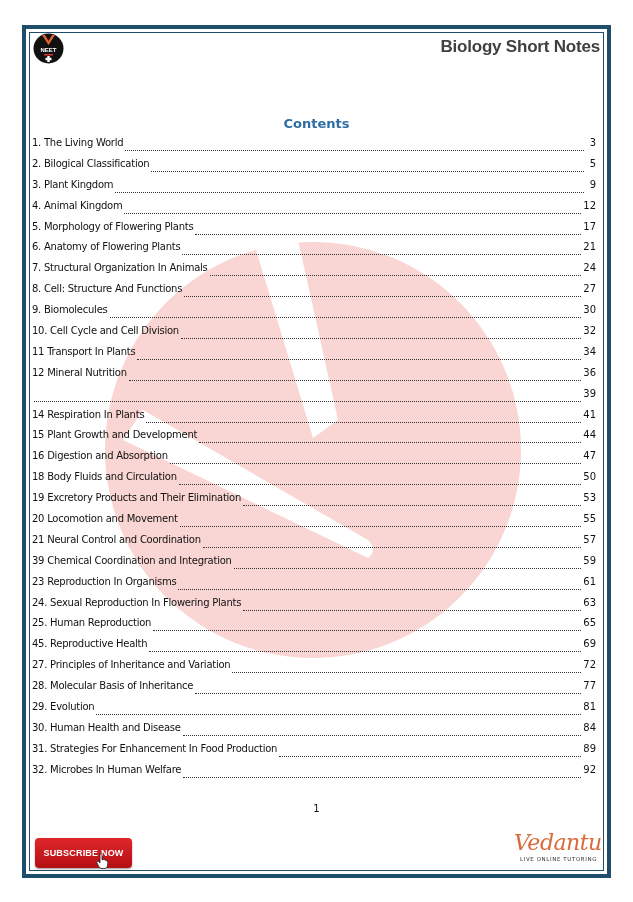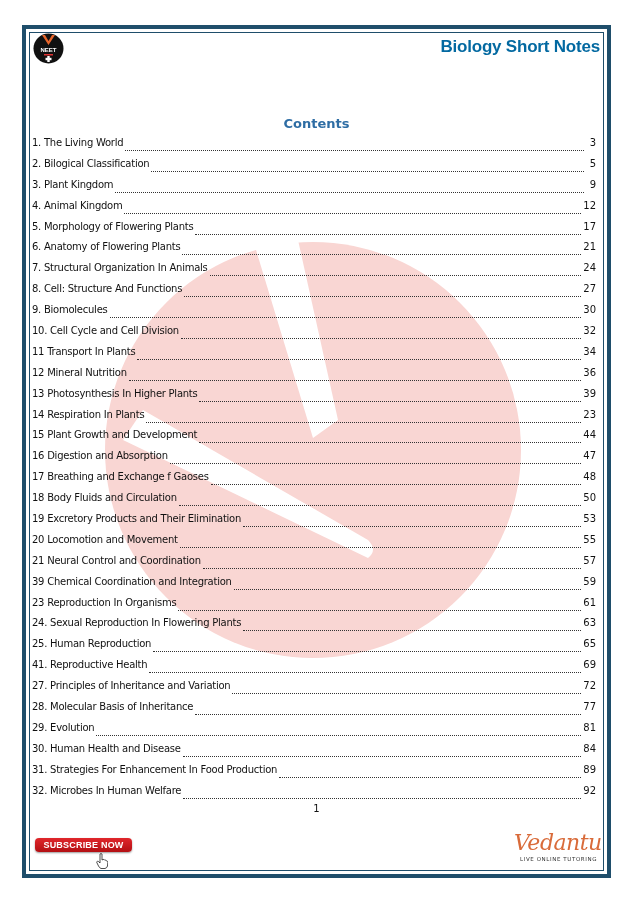--- a/index.html
+++ b/index.html
@@ -14,21 +14,21 @@
   }
   .watermark {
     position: absolute; left: 103px; top: 240px; width: 420px; height: 420px;
     pointer-events: none;
   }
   .neet-logo {
     position: absolute; left: 33px; top: 33px; width: 31px; height: 31px;
   }
   .doc-title {
     position: absolute; right: 33px; top: 37px; font-size: 17px; font-weight: bold;
-    color: #0369a1; font-family: "Liberation Sans", sans-serif; letter-spacing: -0.2px;
+    color: #404040; font-family: "Liberation Sans", sans-serif; letter-spacing: -0.2px;
   }
   .contents-heading {
     position: absolute; left: 0; width: 633px; top: 116px; text-align: center;
     font-size: 13px; color: #2e6da4; font-family: "DejaVu Sans", sans-serif; font-weight: bold;
   }
   .toc {
     position: absolute; left: 32px; top: 136px; width: 564px;
     font-family: "DejaVu Sans", sans-serif; font-size: 10px; color: #111;
   }
   .toc-row {
@@ -38,21 +38,21 @@
   .toc-title { white-space: nowrap; letter-spacing: -0.25px; }
   .toc-leader {
     flex: 1; margin: 0 2px; border-bottom: 1px dotted #333; height: 0; align-self: center; position: relative; top: 4px;
   }
   .toc-page { white-space: nowrap; min-width: 10px; text-align: right; }
   .page-number {
     position: absolute; left: 0; width: 633px; top: 803px; text-align: center;
     font-size: 10px; color: #111; font-family: "DejaVu Sans", sans-serif;
   }
   .subscribe-btn {
-    position: absolute; left: 35px; top: 838px; width: 97px; height: 14px;
+    position: absolute; left: 35px; top: 838px; width: 97px; height: 30px;
     background: linear-gradient(#e0262b, #b30f13); border-radius: 4px;
     color: #fff; font-size: 9px; font-weight: bold; letter-spacing: 0.2px;
     font-family: "Liberation Sans", sans-serif;
     display: flex; align-items: center; justify-content: center;
     box-shadow: 0 1px 2px rgba(0,0,0,0.4); cursor: pointer;
   }
   .cursor-icon { position: absolute; left: 96px; top: 853px; width: 12px; height: 16px; }
   .vedantu-logo { position: absolute; left: 514px; top: 830px; width: 90px; height: 36px; }
   .vedantu-word {
     position: absolute; left: 0; top: 0; font-size: 22px; color: #d96b3a;
@@ -146,45 +146,39 @@
       <span class="toc-title">11 Transport In Plants</span>
       <span class="toc-leader"></span>
       <span class="toc-page">34</span>
     </div>
   <div class="toc-row">
       <span class="toc-title">12 Mineral Nutrition</span>
       <span class="toc-leader"></span>
       <span class="toc-page">36</span>
     </div>
   <div class="toc-row">
-      <span class="toc-title">13 Photosynthesis In Higher Plants</span>
       <span class="toc-leader"></span>
       <span class="toc-page">39</span>
     </div>
   <div class="toc-row">
       <span class="toc-title">14 Respiration In Plants</span>
       <span class="toc-leader"></span>
-      <span class="toc-page">23</span>
+      <span class="toc-page">41</span>
     </div>
   <div class="toc-row">
       <span class="toc-title">15 Plant Growth and Development</span>
       <span class="toc-leader"></span>
       <span class="toc-page">44</span>
     </div>
   <div class="toc-row">
       <span class="toc-title">16 Digestion and Absorption</span>
       <span class="toc-leader"></span>
       <span class="toc-page">47</span>
     </div>
   <div class="toc-row">
-      <span class="toc-title">17 Breathing and Exchange f Gaoses</span>
-      <span class="toc-leader"></span>
-      <span class="toc-page">48</span>
-    </div>
-  <div class="toc-row">
       <span class="toc-title">18 Body Fluids and Circulation</span>
       <span class="toc-leader"></span>
       <span class="toc-page">50</span>
     </div>
   <div class="toc-row">
       <span class="toc-title">19 Excretory Products and Their Elimination</span>
       <span class="toc-leader"></span>
       <span class="toc-page">53</span>
     </div>
   <div class="toc-row">
@@ -211,21 +205,21 @@
       <span class="toc-title">24. Sexual Reproduction In Flowering Plants</span>
       <span class="toc-leader"></span>
       <span class="toc-page">63</span>
     </div>
   <div class="toc-row">
       <span class="toc-title">25. Human Reproduction</span>
       <span class="toc-leader"></span>
       <span class="toc-page">65</span>
     </div>
   <div class="toc-row">
-      <span class="toc-title">41. Reproductive Health</span>
+      <span class="toc-title">45. Reproductive Health</span>
       <span class="toc-leader"></span>
       <span class="toc-page">69</span>
     </div>
   <div class="toc-row">
       <span class="toc-title">27. Principles of Inheritance and Variation</span>
       <span class="toc-leader"></span>
       <span class="toc-page">72</span>
     </div>
   <div class="toc-row">
       <span class="toc-title">28. Molecular Basis of Inheritance</span>

